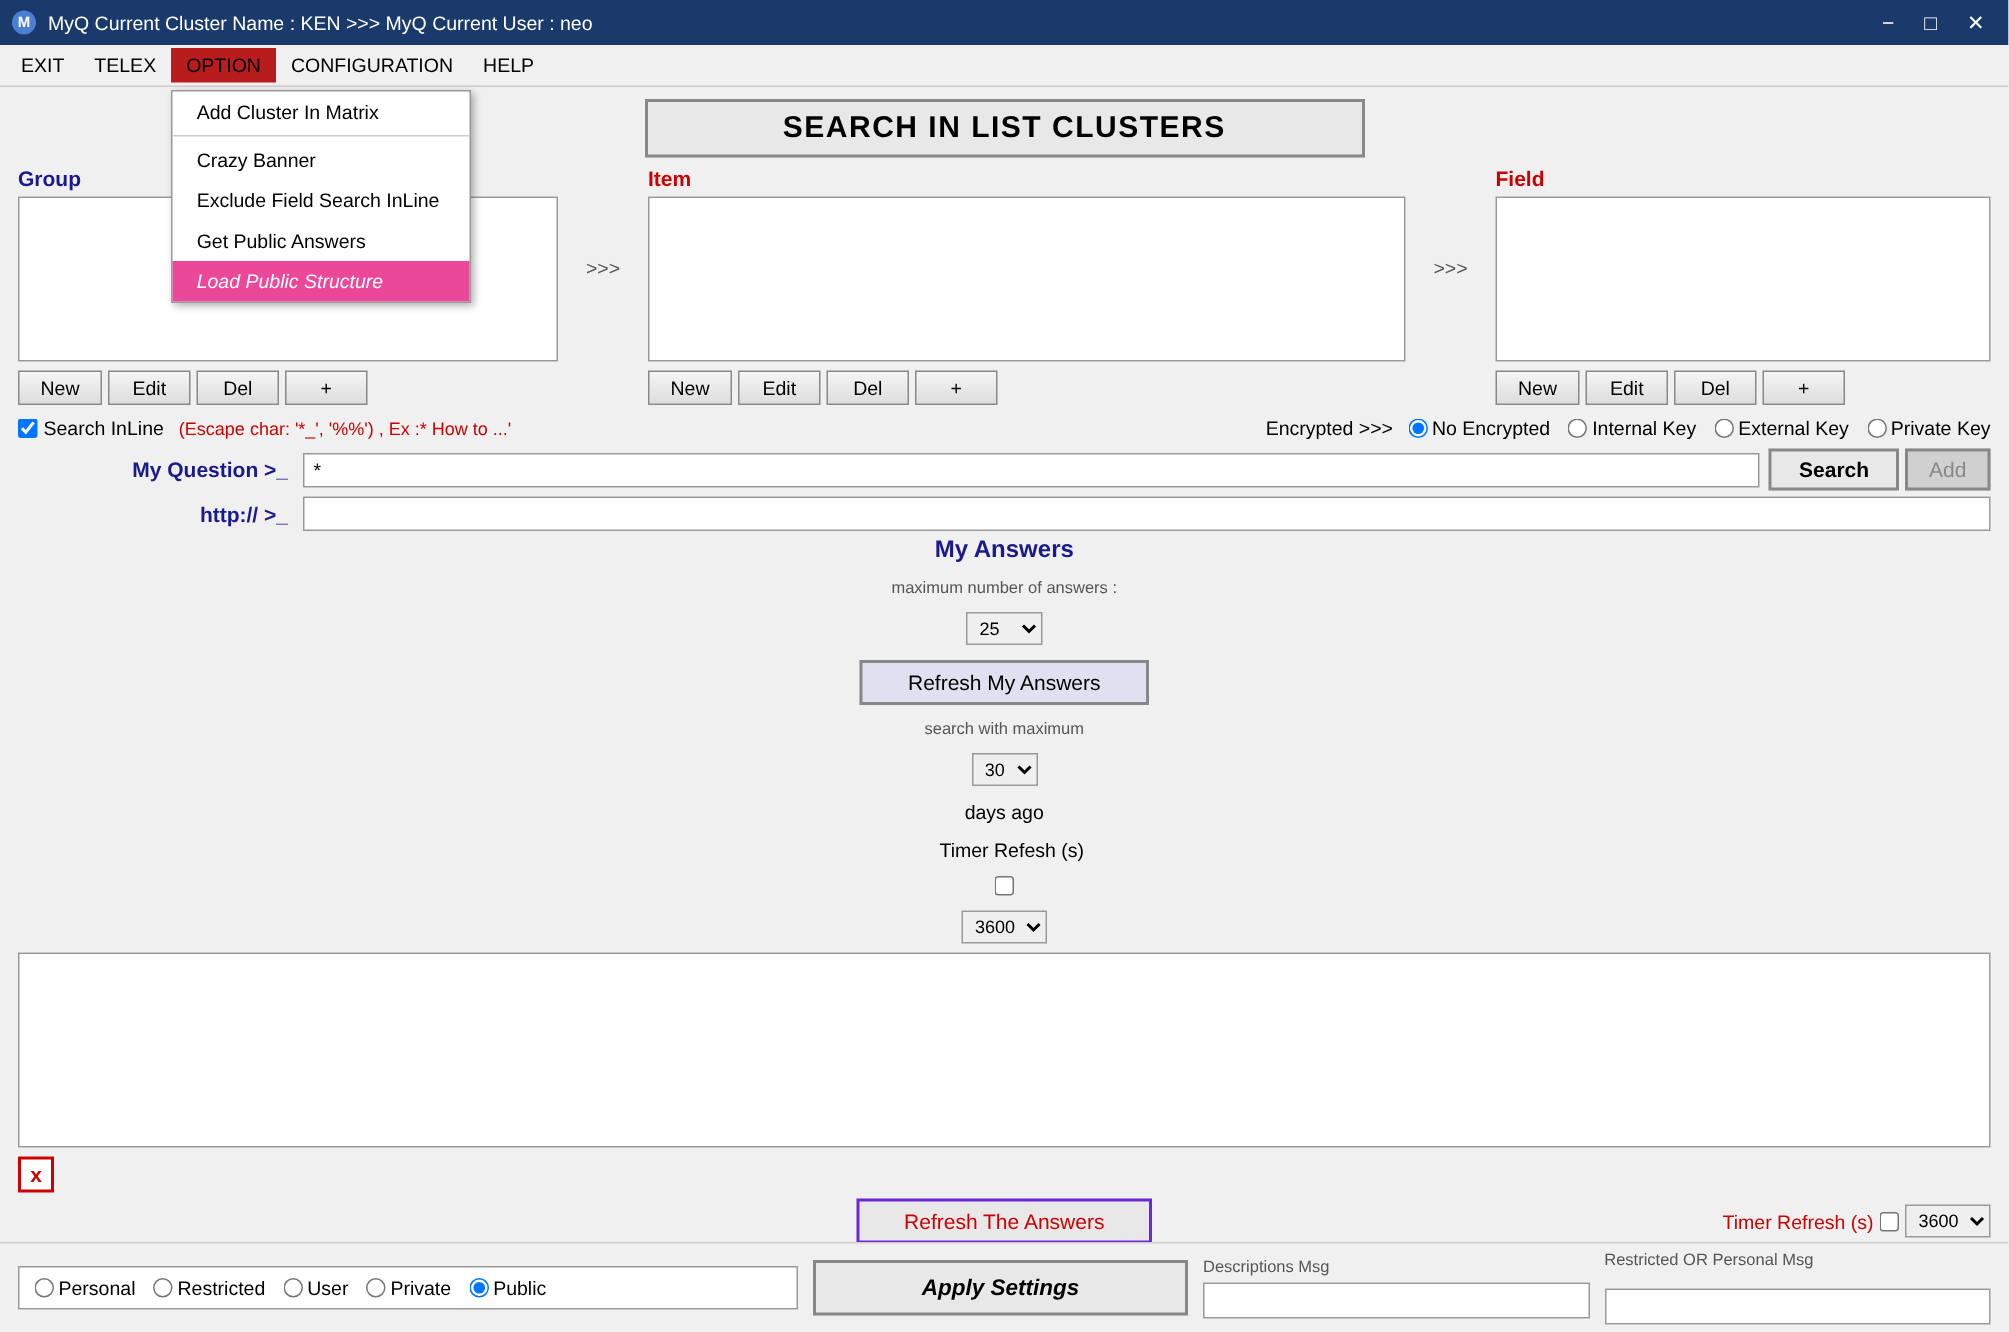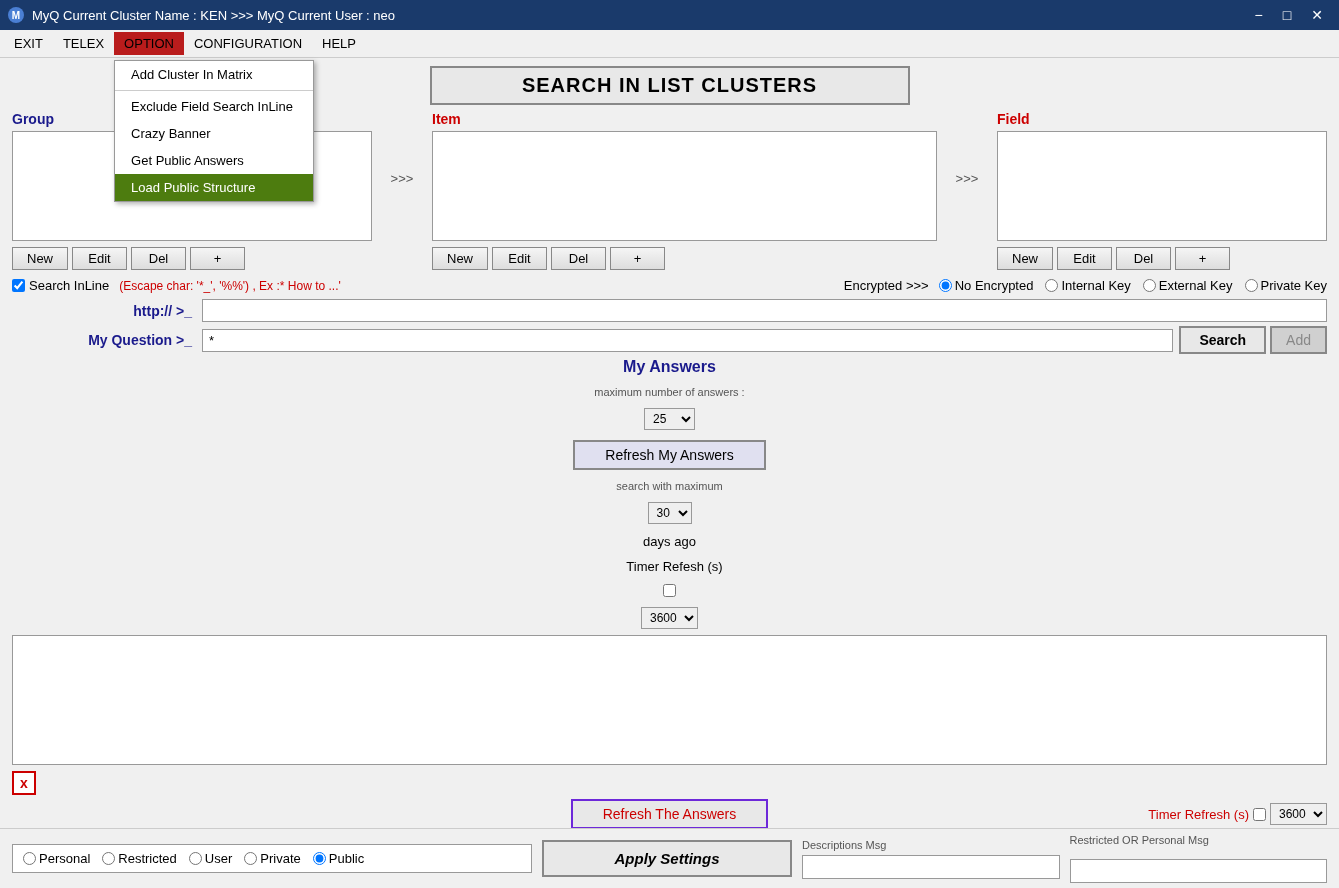--- a/index.html
+++ b/index.html
@@ -48,21 +48,21 @@
       z-index: 1000;
       min-width: 200px;
       box-shadow: 2px 2px 5px rgba(0,0,0,0.3);
     }
     .dropdown-item {
       padding: 6px 16px;
       cursor: pointer;
       white-space: nowrap;
       font-size: 13px;
     }
-    .dropdown-item.highlighted { background: #4d7c0f; color: white; }
+    .dropdown-item.highlighted { background: #ec4899; color: white; font-style: italic; }
     .dropdown-separator { border: none; border-top: 1px solid #ccc; margin: 2px 0; }
 
     
     .main-content { padding: 8px 12px; }
 
     
     .search-header {
       text-align: center;
       margin-bottom: 6px;
     }
@@ -278,22 +278,22 @@
 
 <div class="menu-bar">
   <div class="menu-item">EXIT</div>
   <div class="menu-item">TELEX</div>
   <div class="option-menu-wrapper">
     <div class="menu-item active">OPTION</div>
 
     <div class="dropdown-menu">
       <div class="dropdown-item">Add Cluster In Matrix</div>
       <hr class="dropdown-separator">
+      <div class="dropdown-item">Crazy Banner</div>
       <div class="dropdown-item">Exclude Field Search InLine</div>
-      <div class="dropdown-item">Crazy Banner</div>
       <div class="dropdown-item">Get Public Answers</div>
       <div class="dropdown-item highlighted">Load Public Structure</div>
     </div>
   </div>
   <div class="menu-item">CONFIGURATION</div>
   <div class="menu-item">HELP</div>
 </div>
 
 <div class="main-content">
 
@@ -376,29 +376,29 @@
         </label>
         <label class="radio-label">
           <input type="radio" name="encrypt" style="">
           <span>Private Key</span>
         </label>
       </div>
     </div>
   </div>
 
   <div class="question-row">
-    <span class="question-label">http:// &gt;_</span>
-    <input class="question-input" type="text" style="">
-  </div>
-
-  <div class="question-row">
     <span class="question-label">My Question &gt;_</span>
     <input class="question-input" type="text" value="*" style="">
     <button class="search-btn">Search</button>
     <button class="add-btn">Add</button>
+  </div>
+
+  <div class="question-row">
+    <span class="question-label">http:// &gt;_</span>
+    <input class="question-input" type="text" style="">
   </div>
 
   <div class="answers-header">
     <span class="answers-label">My Answers</span>
     <span class="max-answers-label">maximum number of answers :</span>
     <select class="small">
       <option>10</option>
       <option selected="">25</option>
       <option>50</option>
       <option>100</option>

